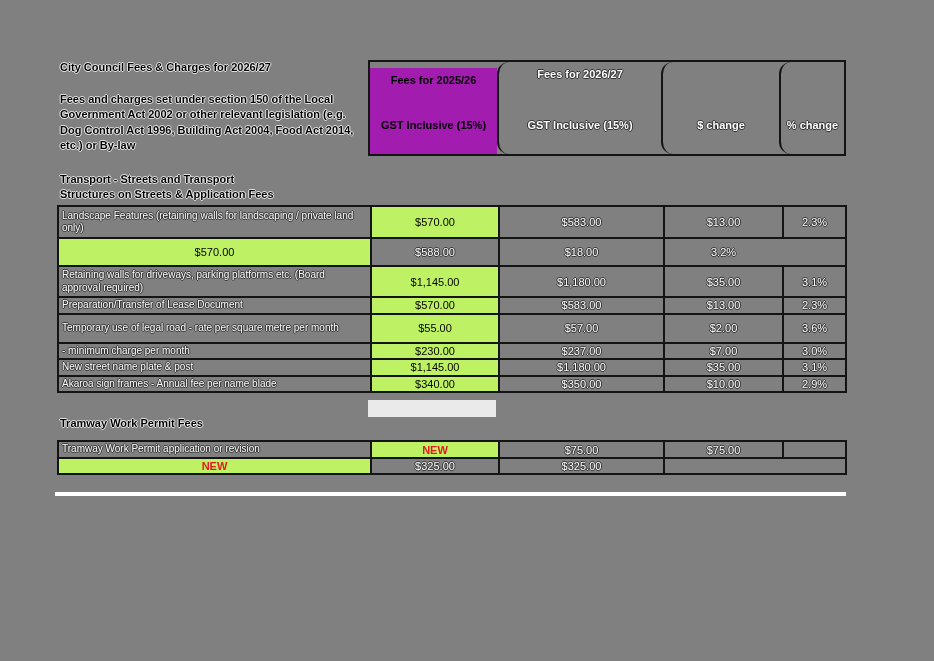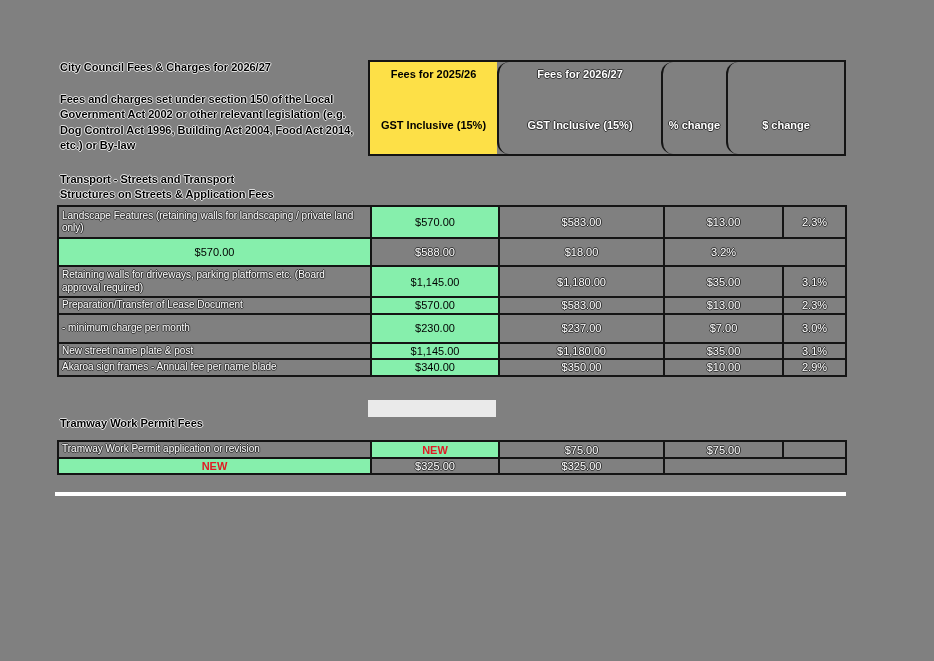--- a/index.html
+++ b/index.html
@@ -17,41 +17,41 @@
 
   .intro { position:absolute; left:60px; top:60px; width:308px; font-size:11px; line-height:15.5px; }
   .intro .sub { margin-top:16px; }
 
   
   .header-table { position:absolute; left:368px; top:60px; width:478px; height:96px;
                   display:flex; border:2px solid #141414; }
   .hcell { display:flex; flex-direction:column; align-items:center; text-align:center;
            padding:6px 2px 0 2px; font-size:11px; font-weight:bold; }
   .hcell + .hcell { border-left:2px solid #141414;border-radius:12px; }
-  .hc1 { width:127px; background:#fde047; color:#000; }
+  .hc1 { width:127px; background:#a21caf; color:#000;margin-top:6px; }
   .hc2 { width:164px; }
   .hc3 { width:118px; justify-content:flex-end; }
   .hc4 { width:65px;  justify-content:flex-end; }
   .ht-sub { margin-top:auto; margin-bottom:23px; }
 
   .section-heads { position:absolute; left:60px; top:172px; font-size:11px; line-height:15px; }
   .tramway-head  { position:absolute; left:60px; top:417px; font-size:11px; }
 
   
   .fees-table { position:absolute; left:57px; width:790px; border:2px solid #141414; }
   .ft-main    { top:205px; }
   .ft-tram    { top:440px; }
   .frow { display:grid; grid-template-columns:311px 128px 165px 119px 1fr; min-height:15px; }
   .frow + .frow { border-top:2px solid #141414; }
   .cell { display:flex; align-items:center; justify-content:center; font-size:11px;
           padding:1px 2px; text-align:center; }
   .cell + .cell { border-left:2px solid #141414; }
   .c-desc { justify-content:flex-start; text-align:left; font-size:10px; line-height:12.5px;
             padding:1px 10px 1px 3px; }
-  .c-f25 { background:#86efac; color:#000; }
+  .c-f25 { background:#bef264; color:#000; }
   .c-f25.new-flag { color:#e01b24; font-weight:bold; }
   [data-rows-for="0"] .frow:nth-child(1) { min-height:30px; }
   [data-rows-for="0"] .frow:nth-child(2) { min-height:28px; }
   [data-rows-for="0"] .frow:nth-child(3) { min-height:31px; }
   [data-rows-for="0"] .frow:nth-child(5) { min-height:29px; }
 
   .spare-cell { position:absolute; left:368px; top:400px; width:128px; height:17px; background:#eaeaea; }
   .divider-line { position:absolute; left:55px; top:492px; width:791px; height:4px; background:#ffffff; }
 </style>
 </head>
@@ -66,25 +66,25 @@
 
   <div class="header-table">
     <div class="hcell hc1">
       <div>Fees for 2025/26</div>
       <div class="ht-sub">GST Inclusive (15%)</div>
     </div>
     <div class="hcell hc2 wout">
       <div>Fees for 2026/27</div>
       <div class="ht-sub">GST Inclusive (15%)</div>
     </div>
+    <div class="hcell hc3 wout">
+      <div class="ht-sub">$ change</div>
+    </div>
     <div class="hcell hc4 wout">
       <div class="ht-sub">% change</div>
-    </div>
-    <div class="hcell hc3 wout">
-      <div class="ht-sub">$ change</div>
     </div>
   </div>
 
   <div class="section-heads halo">
     <div>Transport - Streets and Transport</div>
     <div>Structures on Streets &amp; Application Fees</div>
   </div>
 
   <div class="fees-table ft-main" data-rows-for="0">
       <div class="frow">
@@ -106,20 +106,27 @@
         <div class="cell c-f26 wout">$1,180.00</div>
         <div class="cell c-dch wout">$35.00</div>
         <div class="cell c-pch wout">3.1%</div>
       </div>
       <div class="frow">
         <div class="cell c-desc wout">Preparation/Transfer of Lease Document</div>
         <div class="cell c-f25">$570.00</div>
         <div class="cell c-f26 wout">$583.00</div>
         <div class="cell c-dch wout">$13.00</div>
         <div class="cell c-pch wout">2.3%</div>
+      </div>
+      <div class="frow">
+        <div class="cell c-desc wout">Temporary use of legal road - rate per square metre per month</div>
+        <div class="cell c-f25">$55.00</div>
+        <div class="cell c-f26 wout">$57.00</div>
+        <div class="cell c-dch wout">$2.00</div>
+        <div class="cell c-pch wout">3.6%</div>
       </div>
       <div class="frow">
         <div class="cell c-desc wout">- minimum charge per month</div>
         <div class="cell c-f25">$230.00</div>
         <div class="cell c-f26 wout">$237.00</div>
         <div class="cell c-dch wout">$7.00</div>
         <div class="cell c-pch wout">3.0%</div>
       </div>
       <div class="frow">
         <div class="cell c-desc wout">New street name plate &amp; post</div>

